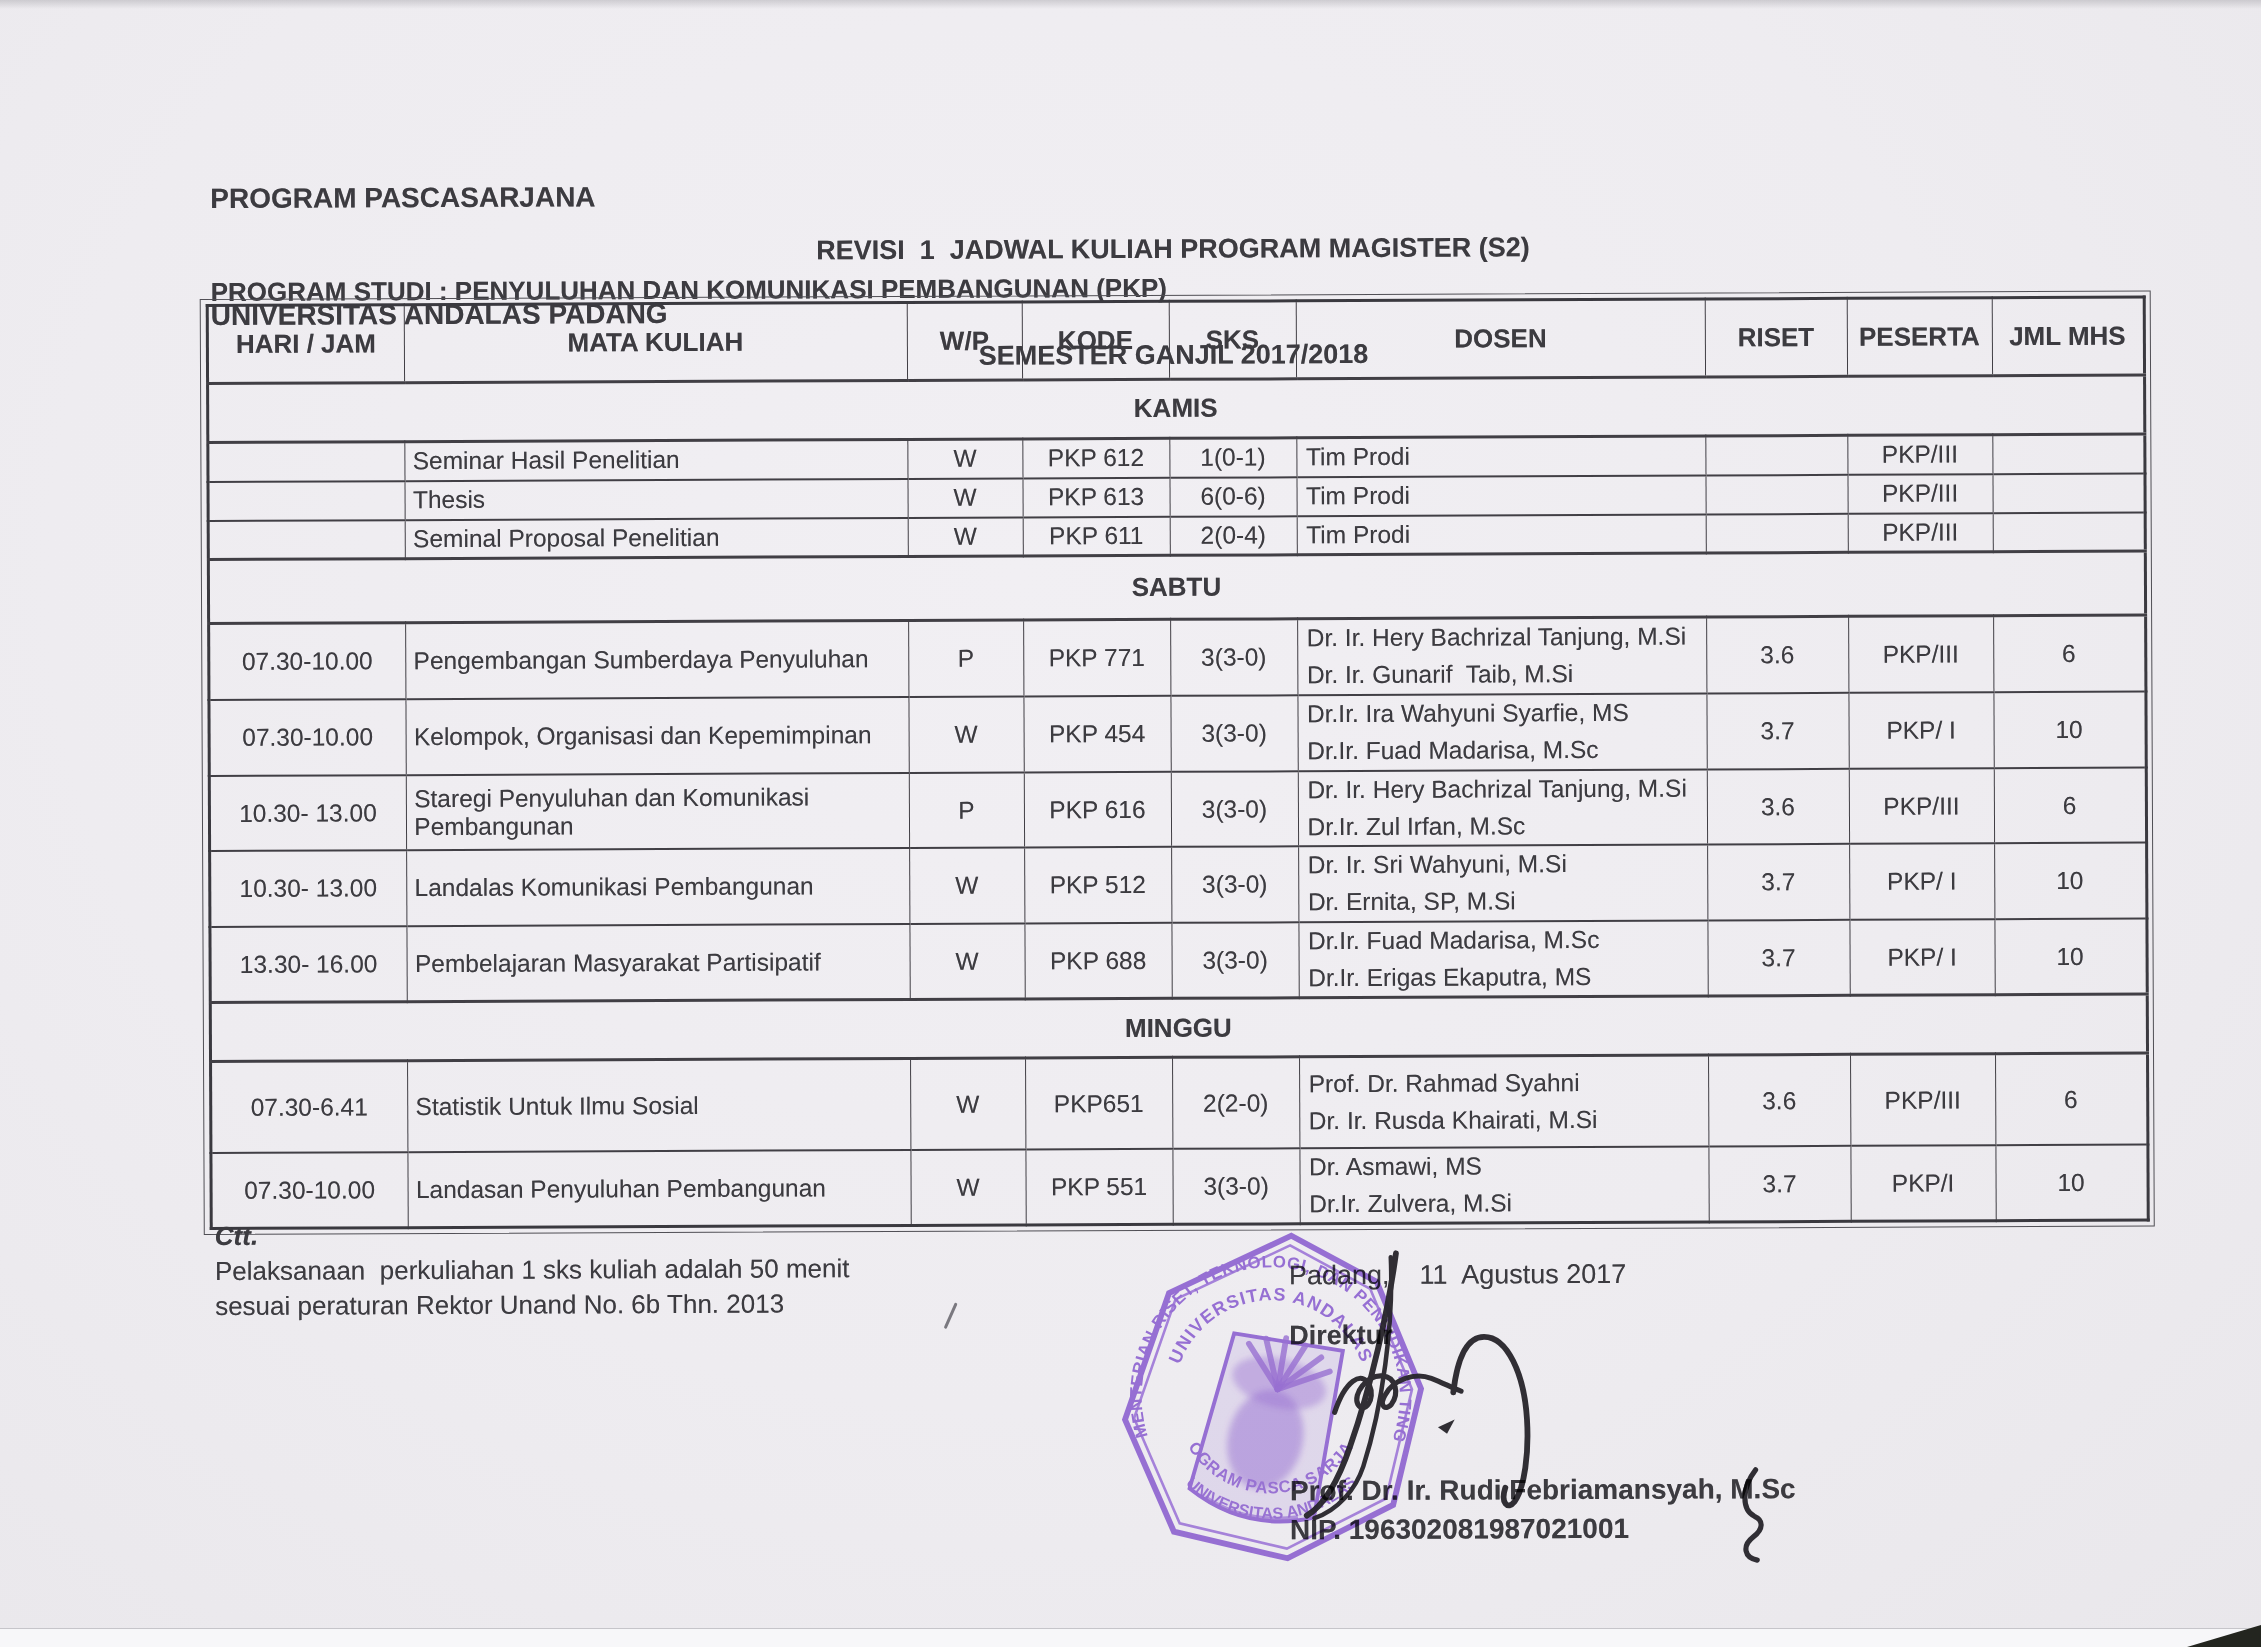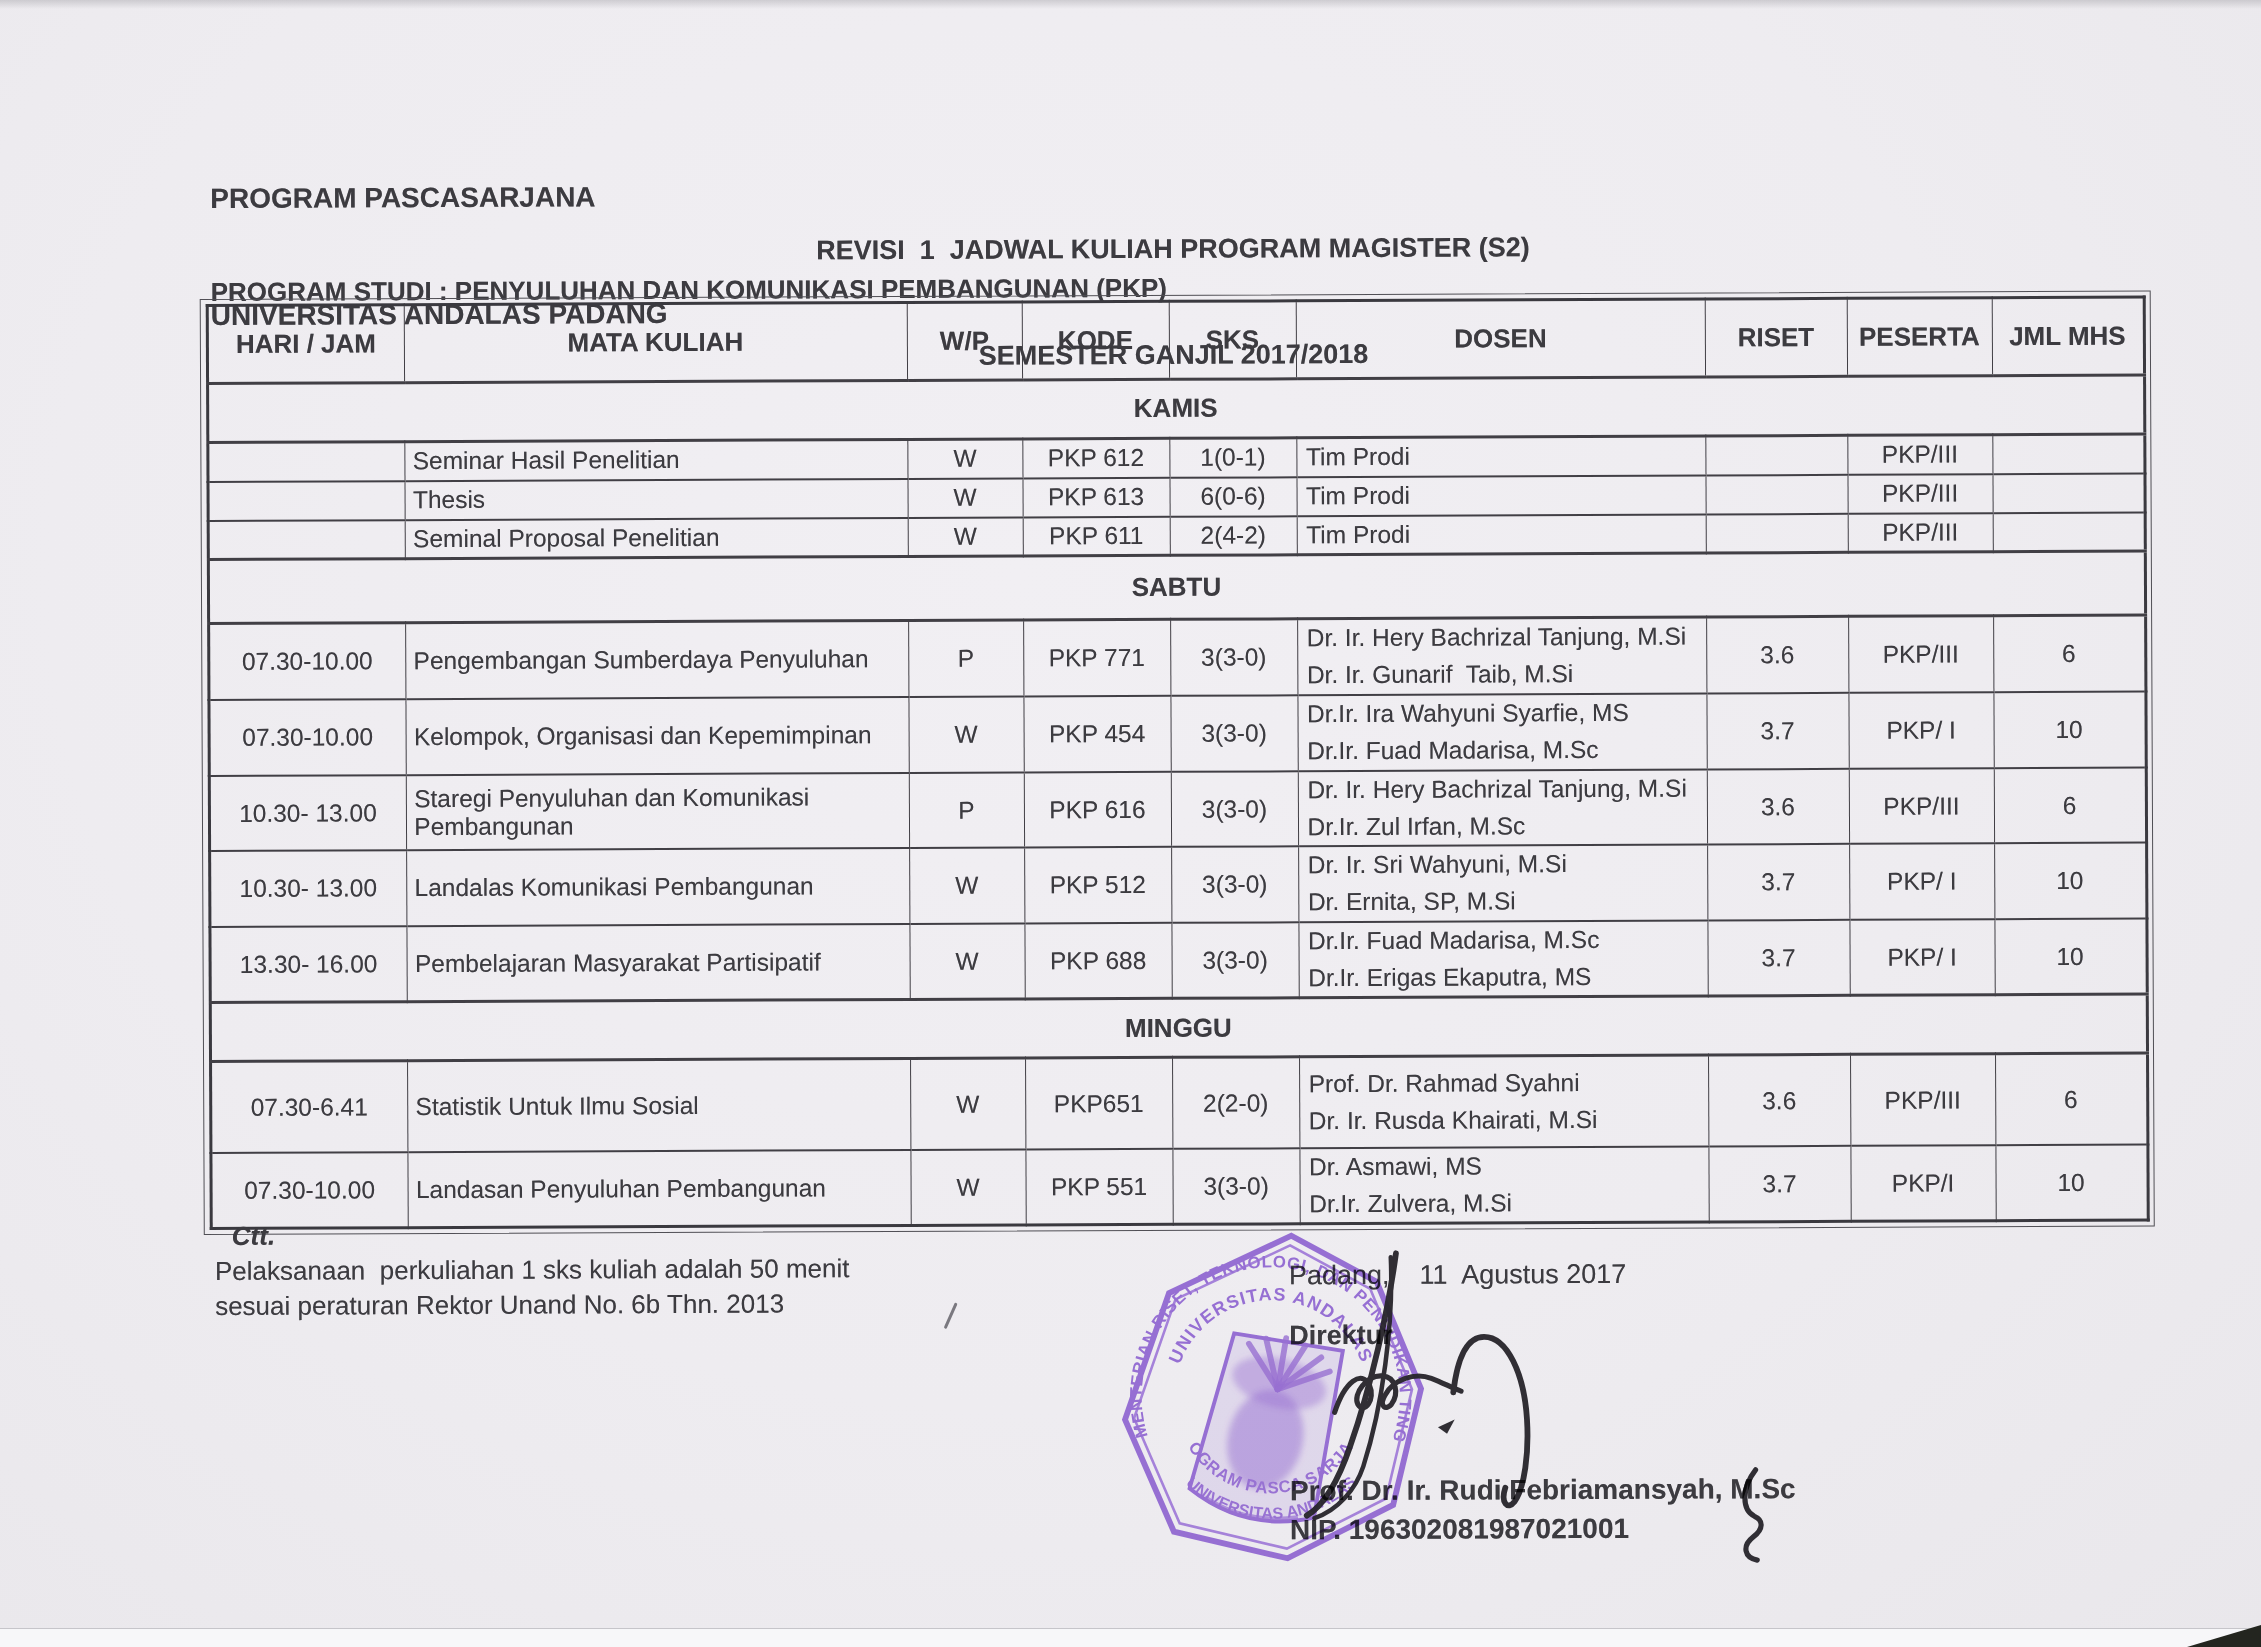--- a/index.html
+++ b/index.html
@@ -19,21 +19,21 @@
   th,td{border-style:solid;border-color:#413f45;border-width:2.6px 1.9px;overflow:hidden;vertical-align:middle;padding:0;}
   th{font-size:26px;font-weight:700;text-align:center;}
   td{font-size:24.5px;}
   tr.head-row th{border-bottom-width:3.9px;}
   tr.banner-row td{font-weight:700;font-size:26px;text-align:center;border-top-width:3.2px;border-bottom-width:3.2px;}
   .cell-left{text-align:left;padding-left:7.8px;padding-right:5.2px;}
   .cell-center{text-align:center;}
   .cell-dosen{text-align:left;padding-left:9px;padding-right:3.9px;}
   .cell-dosen div{line-height:1.5;white-space:pre-wrap;}
 
-  .ctt{left:230px;top:1217px;font-weight:700;font-style:italic;font-size:26px;}
+  .ctt{left:213px;top:1217px;font-weight:700;font-style:italic;font-size:26px;}
   .note1{left:213px;top:1252px;font-size:26px;white-space:pre;}
   .note2{left:213px;top:1287px;font-size:26px;white-space:pre;}
 
   .sig-place{left:1287px;top:1261px;font-size:27px;white-space:pre;}
   .sig-role{left:1287px;top:1321px;font-size:27px;font-weight:700;}
   .sig-name{left:1287px;top:1476px;font-size:28px;font-weight:700;white-space:pre;}
   .sig-nip{left:1287px;top:1515px;font-size:28px;font-weight:700;white-space:pre;}
 
   .ink-svg{left:1066px;top:1208px;width:749px;height:400px;mix-blend-mode:multiply;pointer-events:none;}
   .stamp-text{font-family:"Liberation Sans",sans-serif;font-weight:700;}
@@ -117,21 +117,21 @@
               </td>
               <td class="print cell-center"></td>
               <td class="print cell-center">PKP/III</td>
               <td class="print cell-center"></td>
             </tr>
             <tr style="height: 39px;">
               <td class="print cell-center"></td>
               <td class="print cell-left">Seminal Proposal Penelitian</td>
               <td class="print cell-center">W</td>
               <td class="print cell-center">PKP 611</td>
-              <td class="print cell-center">2(4-2)</td>
+              <td class="print cell-center">2(0-4)</td>
               <td class="print cell-dosen">
                 <div>Tim Prodi</div>
               </td>
               <td class="print cell-center"></td>
               <td class="print cell-center">PKP/III</td>
               <td class="print cell-center"></td>
             </tr>
             <tr class="banner-row" style="height: 64px;">
               <td colspan="9" class="print">SABTU</td>
             </tr>

